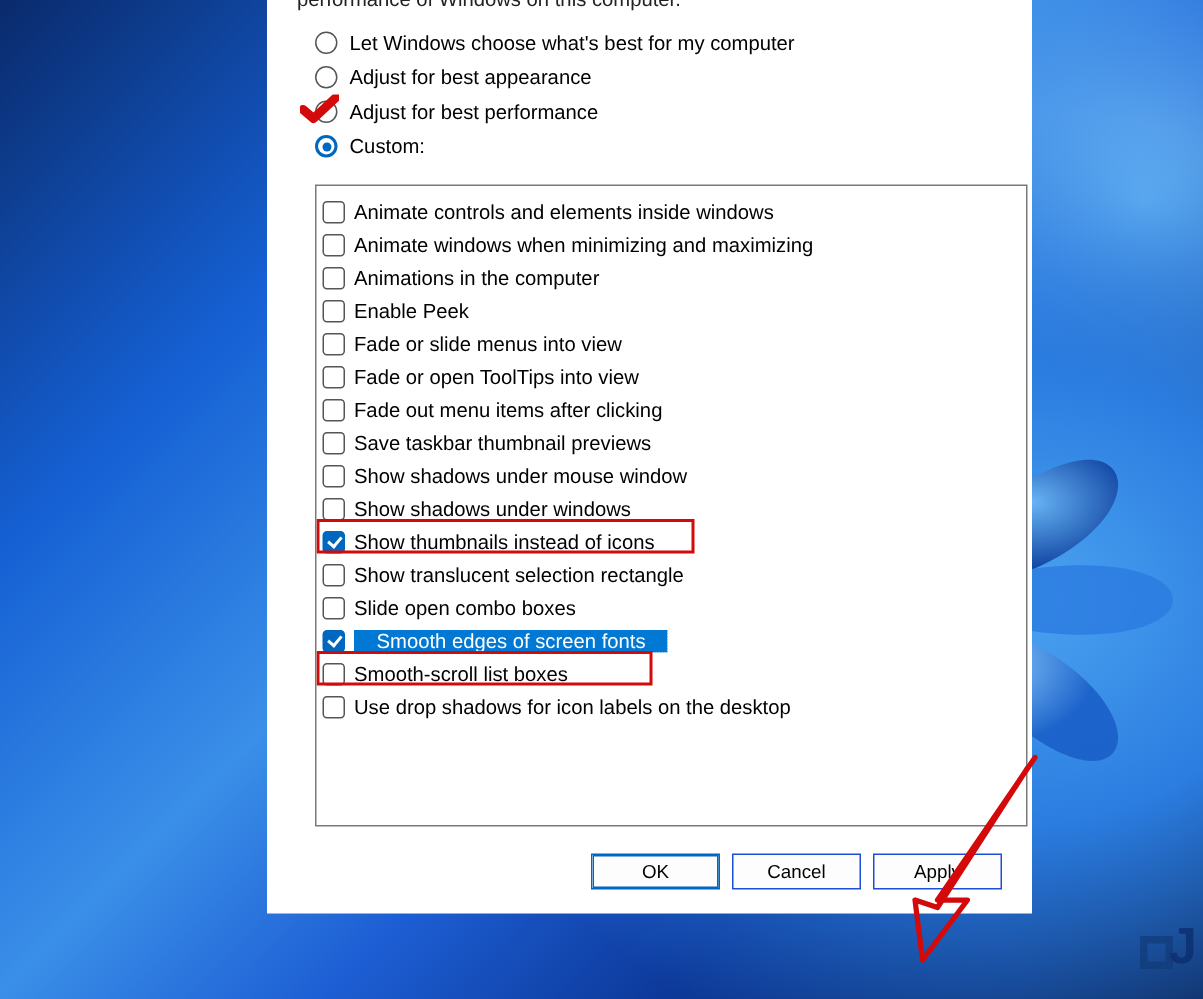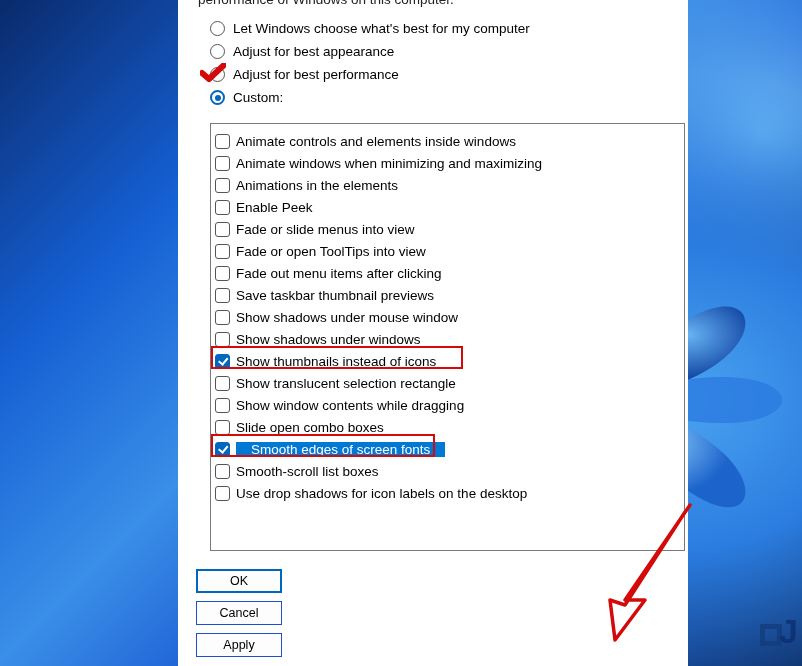--- a/index.html
+++ b/index.html
@@ -96,21 +96,21 @@
     }
     .check-label { color:#000; }
     .check-row.selected .check-label{
       background:#0078d4; color:#fff; outline:1px dotted #fff; padding:0 15px;
     }
     .highlight-box {
       position:absolute; border:2.5px solid #d40a0a; pointer-events:none;
     }
     .buttons {
       display:flex; justify-content:flex-end; gap:8px;
-      margin-top:18px; margin-right:2px;flex-direction:column;
+      margin-top:18px; margin-right:2px;
     }
     .btn {
       width:86px; height:24px;
       border:1px solid #1d4ed8; background:#fdfdfd;
       font-size:12.5px; font-family:inherit;
       cursor:pointer;
     }
     .btn.default { border:1px solid #0067c0; box-shadow:inset 0 0 0 1px #0067c0; }
     .red-check {
       position:absolute; left:-10px; top:-4px;
@@ -192,21 +192,21 @@
     <div class="check-row">
         <span class="cb"></span>
         <span class="check-label">Animate controls and elements inside windows</span>
       </div>
     <div class="check-row">
         <span class="cb"></span>
         <span class="check-label">Animate windows when minimizing and maximizing</span>
       </div>
     <div class="check-row">
         <span class="cb"></span>
-        <span class="check-label">Animations in the elements</span>
+        <span class="check-label">Animations in the computer</span>
       </div>
     <div class="check-row">
         <span class="cb"></span>
         <span class="check-label">Enable Peek</span>
       </div>
     <div class="check-row">
         <span class="cb"></span>
         <span class="check-label">Fade or slide menus into view</span>
       </div>
     <div class="check-row">
@@ -229,24 +229,20 @@
         <span class="cb"></span>
         <span class="check-label">Show shadows under windows</span>
       </div>
     <div class="check-row">
         <span class="cb checked"></span>
         <span class="check-label">Show thumbnails instead of icons</span>
       </div>
     <div class="check-row">
         <span class="cb"></span>
         <span class="check-label">Show translucent selection rectangle</span>
-      </div>
-    <div class="check-row">
-        <span class="cb"></span>
-        <span class="check-label">Show window contents while dragging</span>
       </div>
     <div class="check-row">
         <span class="cb"></span>
         <span class="check-label">Slide open combo boxes</span>
       </div>
     <div class="check-row selected">
         <span class="cb checked"></span>
         <span class="check-label">Smooth edges of screen fonts</span>
       </div>
     <div class="check-row">

